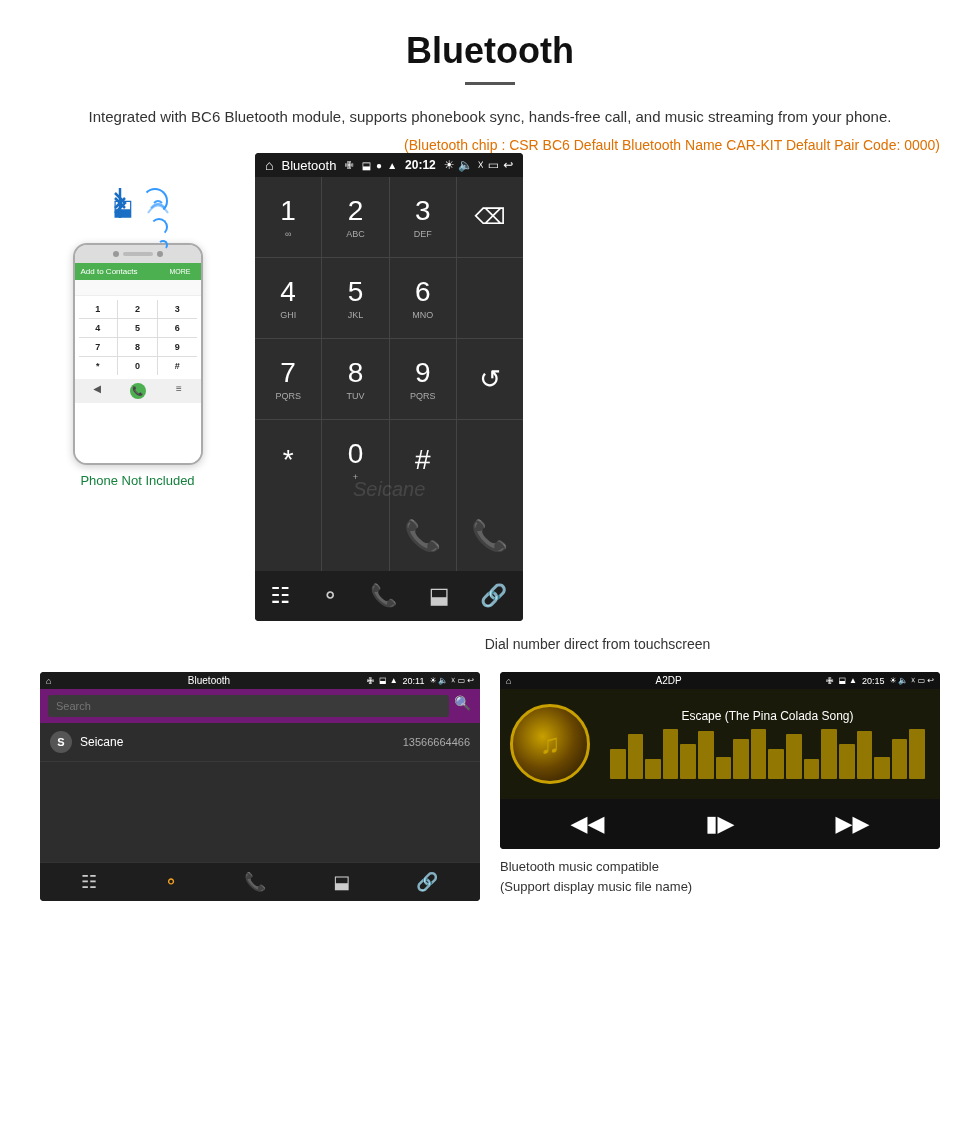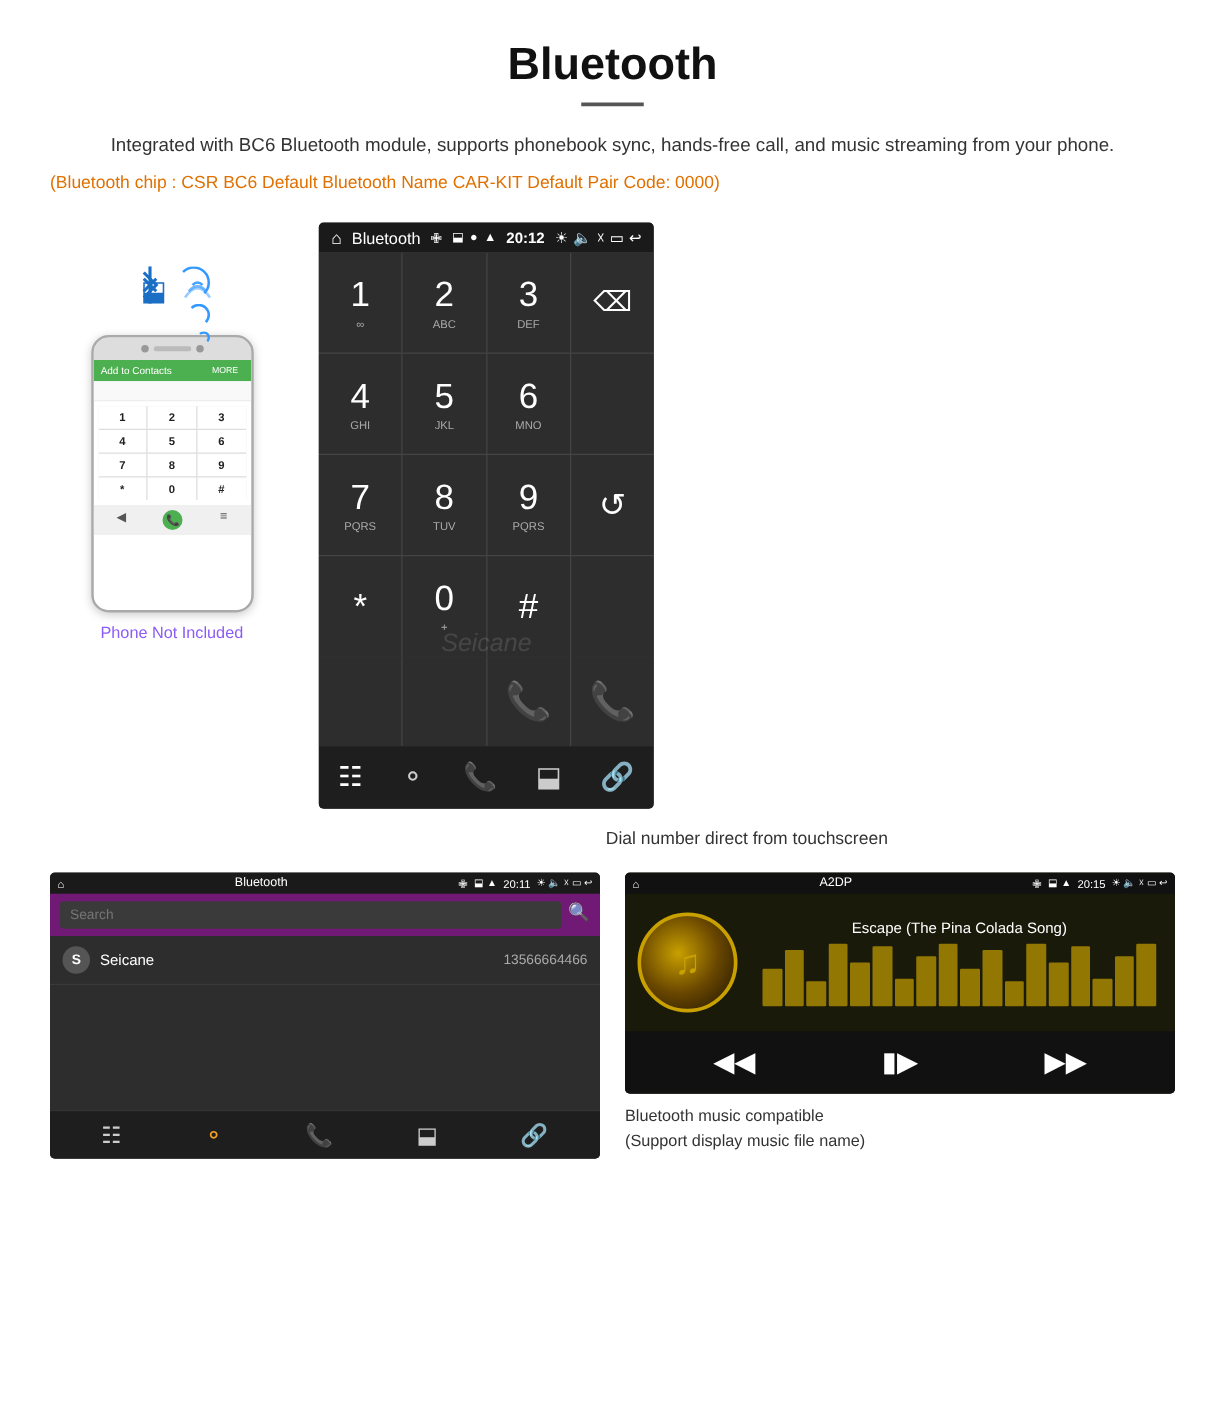--- a/index.html
+++ b/index.html
@@ -32,24 +32,23 @@
       margin: 0 auto 20px;
     }
     .description {
       text-align: center;
       font-size: 15px;
       color: #333;
       margin-bottom: 8px;
       line-height: 1.6;
     }
     .specs-line {
-      text-align: left;
+      text-align: right;
       font-size: 14px;
       color: #e07000;
-      margin-bottom: 25px;
     }
 
     
     .main-screen-section {
       display: flex;
       gap: 20px;
       margin-bottom: 15px;
       align-items: flex-start;
     }
     .phone-image-container {
@@ -160,21 +159,21 @@
       width: 16px;
       height: 16px;
       display: flex;
       align-items: center;
       justify-content: center;
       font-size: 9px;
       color: #fff;
     }
 
     .phone-not-included {
-      color: #8b5cf6;
+      color: #15803d;
       font-size: 13px;
       margin-top: 8px;
       text-align: right;
     }
 
     
     .head-unit-screen {
       flex: 1;
       background: #2a2a2a;
       border-radius: 4px;

